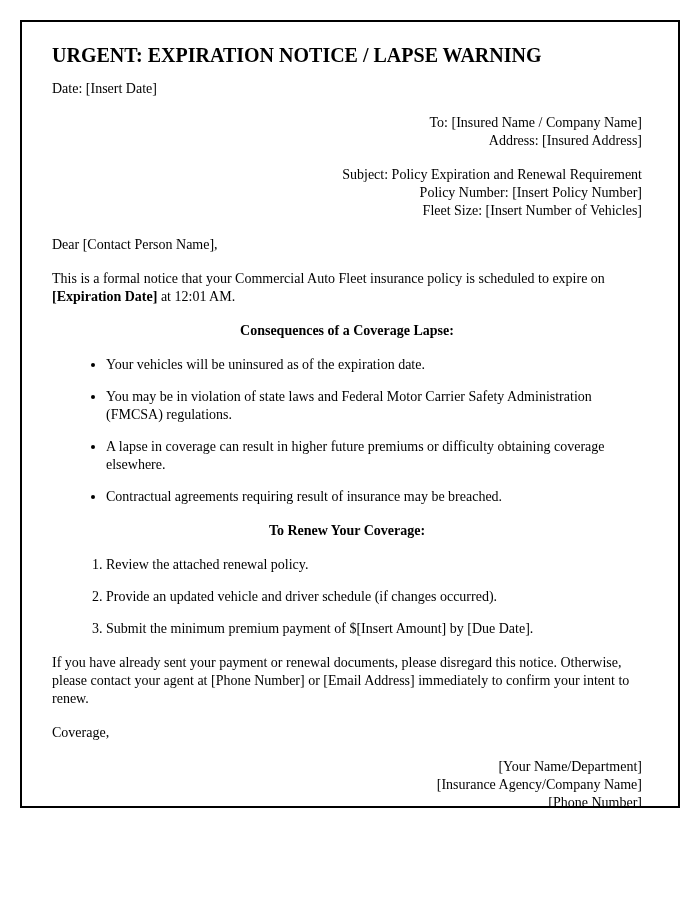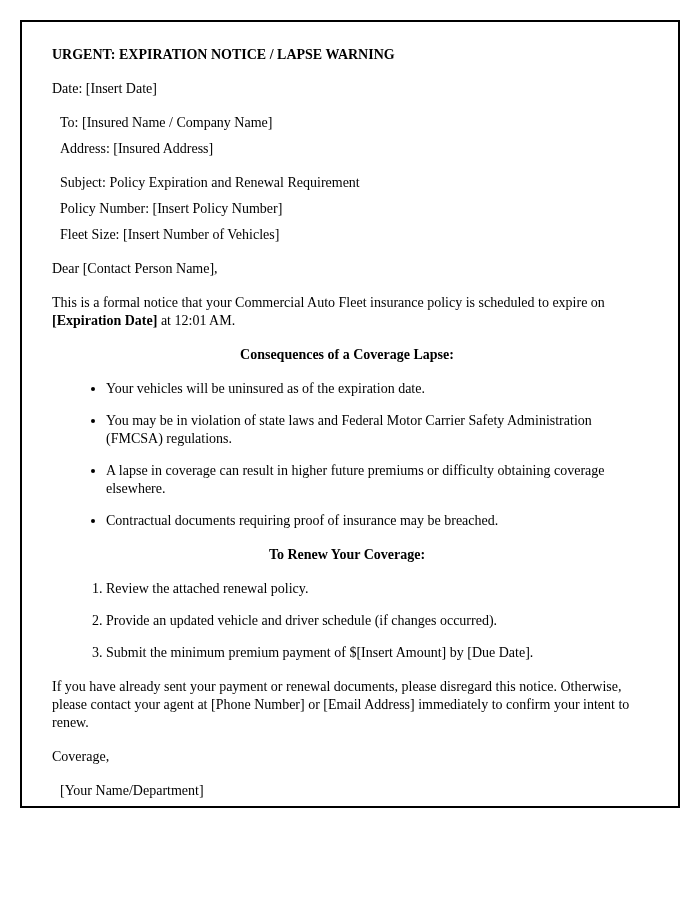--- a/index.html
+++ b/index.html
@@ -24,26 +24,26 @@
     border: 2px solid #000000;
     background: #ffffff;
     padding: 24px 36px 0 30px;
     overflow: hidden;
   }
   .letter-frame, .letter-frame * {
     font-size: 14px;
     line-height: 18px;
   }
   .letter-title {
-    font-size: 14px;
+    font-size: 20px;
     font-weight: bold;
     margin: 0 0 16px 0;
   }
   .block { margin: 0 0 16px 0; }
-  .line { margin: 8px; }
+  .line { margin: 0; text-align: right; }
   p { margin: 0 0 16px 0; }
   .section-heading { font-weight: bold; margin: 0 0 16px 0; text-align: center; }
   ul.consequences, ol.renew-steps {
     margin: 0 0 16px 0;
     padding: 0 0 0 40px;
   }
   ul.consequences li, ol.renew-steps li { margin: 14px; }
   strong { font-weight: bold; }
 </style>
 </head>
@@ -70,21 +70,21 @@
 
   <p><span>This is a formal notice that your Commercial Auto Fleet insurance policy is scheduled to expire on </span><strong>[Expiration Date]</strong><span> at 12:01 AM.</span></p>
 
 
   <div class="section-heading">Consequences of a Coverage Lapse:</div>
 
   <ul class="consequences">
     <li>Your vehicles will be uninsured as of the expiration date.</li>
     <li>You may be in violation of state laws and Federal Motor Carrier Safety Administration (FMCSA) regulations.</li>
     <li>A lapse in coverage can result in higher future premiums or difficulty obtaining coverage elsewhere.</li>
-    <li>Contractual documents requiring proof of insurance may be breached.</li>
+    <li>Contractual agreements requiring result of insurance may be breached.</li>
   </ul>
 
   <div class="section-heading">To Renew Your Coverage:</div>
 
   <ol class="renew-steps">
     <li>Review the attached renewal policy.</li>
     <li>Provide an updated vehicle and driver schedule (if changes occurred).</li>
     <li>Submit the minimum premium payment of $[Insert Amount] by [Due Date].</li>
   </ol>
 

